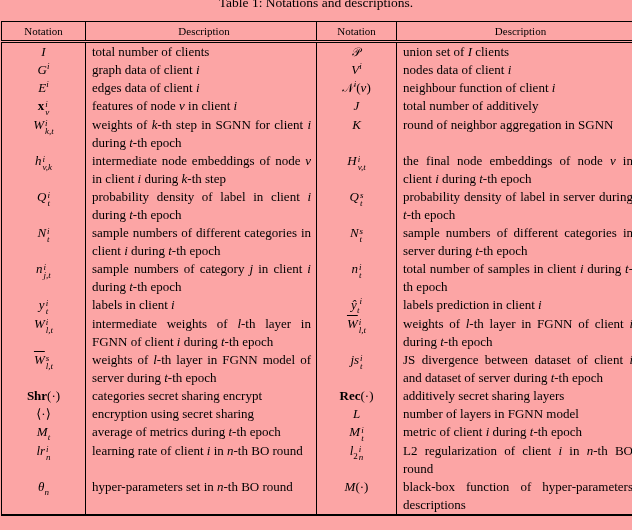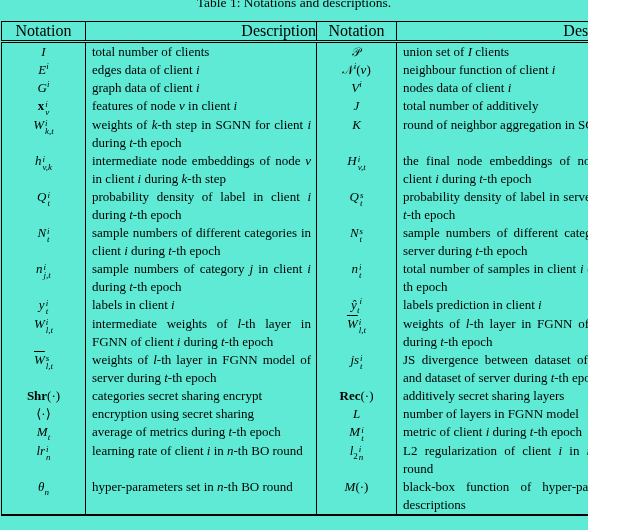--- a/index.html
+++ b/index.html
@@ -1,38 +1,39 @@
 <!DOCTYPE html>
 <html><head>
 <meta charset="utf-8">
 <style>
   html,body { margin:0; padding:0; background:#ffffff; }
   .page {
     position:relative; width:588px; height:530px; overflow:hidden;
-    background:#5eead4; color:#000;
+    background:#fca5a5; color:#000;
     font-family:"Liberation Serif", serif;
+    padding-left:44px;
   }
   .title {
     position:absolute; top:-5px; left:0; width:100%;
     text-align:center; font-size:13.5px; white-space:nowrap;
   }
   table.notations {
     position:absolute; top:21px; left:1px; width:637px;
     border-collapse:collapse; table-layout:fixed;
     border:1.5px solid #000; border-bottom:2.5px solid #000;
     font-size:13px;
   }
   th, td { border-left:1px solid #000; border-right:1px solid #000; }
   thead th {
     border-bottom:3px double #000;
-    font-weight:normal; font-size:16px;
+    font-weight:normal; font-size:11px;
     height:18px; line-height:18px; padding:0;
   }
   th.h-not { text-align:center; }
-  th.h-desc { text-align:right; padding-left:6px; }
+  th.h-desc { text-align:center; padding-left:6px; }
   td { vertical-align:top; padding:0; line-height:18px; }
   td.not { text-align:center; padding:0 2px; }
   td.desc { text-align:justify; padding:0 5px 0 6px; }
   i { font-style:italic; }
   b { font-weight:bold; }
   sub, sup { font-size:9px; line-height:0; }
   
   .ms { display:inline-block; vertical-align:-4.5px; text-align:left; line-height:0; margin-left:1px; }
   .ms > span { display:block; font-size:9px; line-height:7.5px; font-style:italic; }
   .ol { text-decoration:overline; }
@@ -60,30 +61,30 @@
       </tr>
     </thead>
     <tbody>
         <tr>
           <td class="not"><i>I</i></td>
           <td class="desc">total number of clients</td>
           <td class="not"><span class="cal">𝒫</span></td>
           <td class="desc">union set of <i>I</i> clients</td>
         </tr>
         <tr>
+          <td class="not"><i>G</i><sup><i>i</i></sup></td>
+          <td class="desc">graph data of client <i>i</i></td>
+          <td class="not"><i>V</i><sup><i>i</i></sup></td>
+          <td class="desc">nodes data of client <i>i</i></td>
+        </tr>
+        <tr>
           <td class="not"><i>E</i><sup><i>i</i></sup></td>
           <td class="desc">edges data of client <i>i</i></td>
           <td class="not"><span class="cal">𝒩</span><sup><i>i</i></sup>(<i>v</i>)</td>
           <td class="desc">neighbour function of client <i>i</i></td>
-        </tr>
-        <tr>
-          <td class="not"><i>G</i><sup><i>i</i></sup></td>
-          <td class="desc">graph data of client <i>i</i></td>
-          <td class="not"><i>V</i><sup><i>i</i></sup></td>
-          <td class="desc">nodes data of client <i>i</i></td>
         </tr>
         <tr>
           <td class="not"><b>x</b><span class="ms"><span>i</span><span>v</span></span></td>
           <td class="desc">features of node <i>v</i> in client <i>i</i></td>
           <td class="not"><i>J</i></td>
           <td class="desc">total number of additively</td>
         </tr>
         <tr>
           <td class="not"><i>W</i><span class="ms"><span>i</span><span>k,t</span></span></td>
           <td class="desc">weights of <i>k</i>-th step in SGNN for client <i>i</i> during <i>t</i>-th epoch</td>

